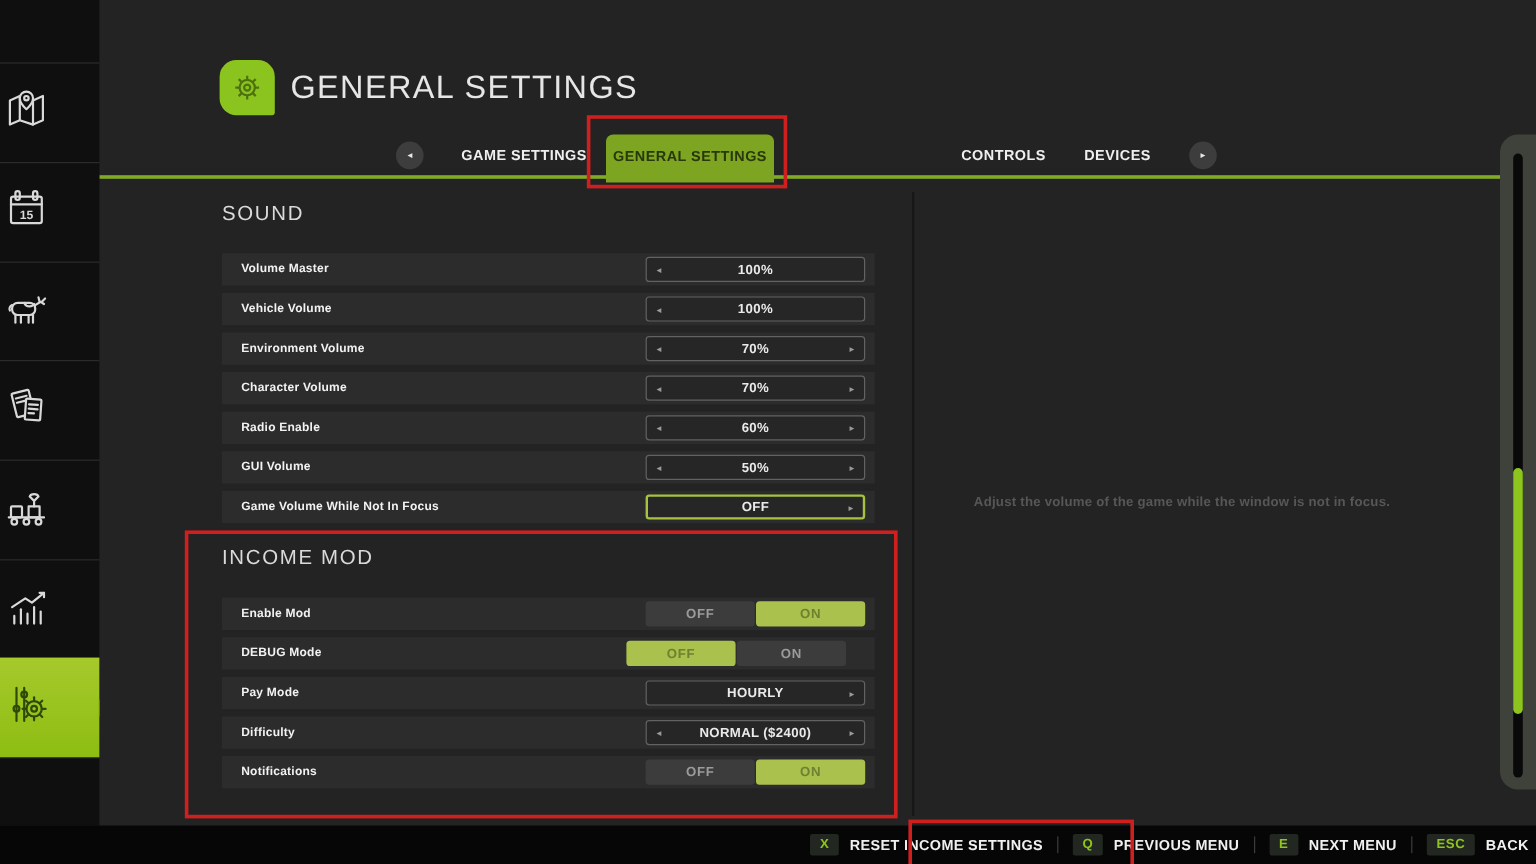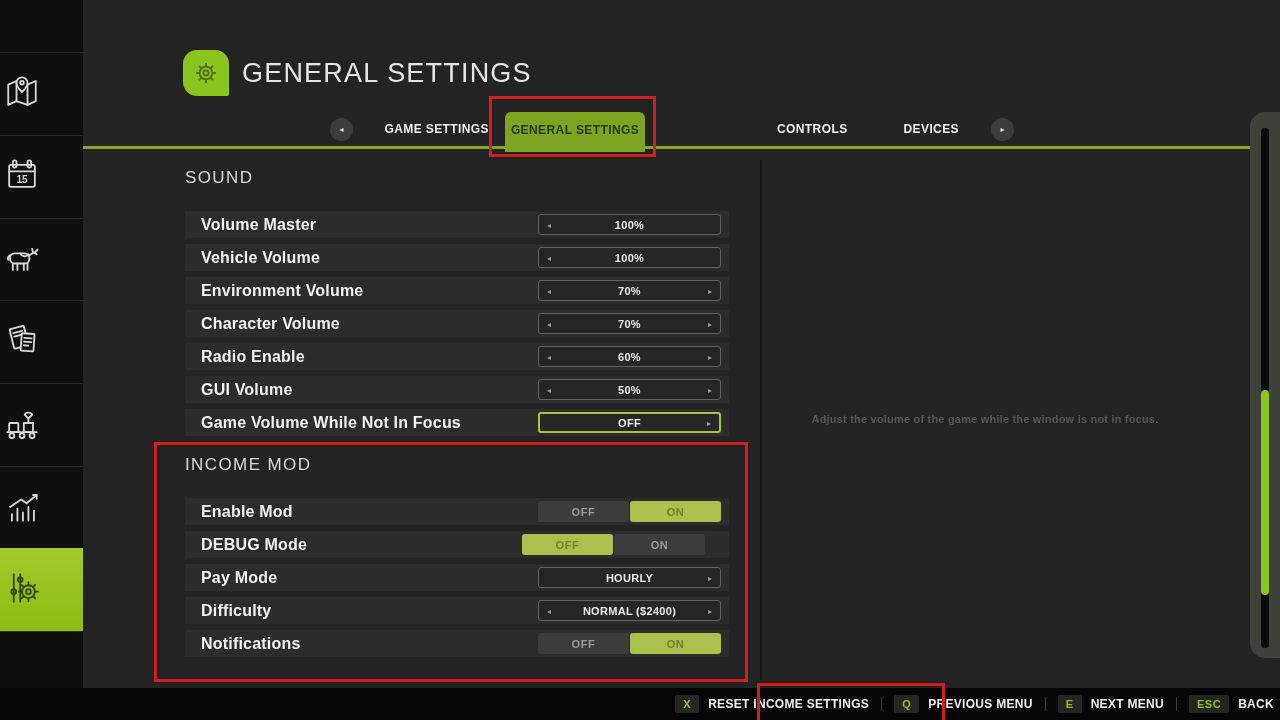--- a/index.html
+++ b/index.html
@@ -35,21 +35,21 @@
                font-size:12px; font-weight:bold; color:#efefef; letter-spacing:0.4px; }
   .tab-active { position:absolute; left:422px; top:112px; width:140px; height:40px; background:#7da522;
                 border-radius:6px 6px 0 0; text-align:center; line-height:37px;
                 font-size:12px; font-weight:bold; color:#28380a; letter-spacing:0.4px; }
 
   
   .section-title { position:absolute; left:102px; font-size:17px; color:#dadada; letter-spacing:1.4px; }
   .rows { position:absolute; left:102px; width:544px; }
   .row { position:relative; height:27px; margin-bottom:6px; background:#2c2c2c;
          display:flex; align-items:center; }
-  .row-label { margin-left:16px; font-size:16px; font-weight:bold; color:#f2f2f2; letter-spacing:0.2px; }
+  .row-label { margin-left:16px; font-size:10px; font-weight:bold; color:#f2f2f2; letter-spacing:0.2px; }
   .stepper { position:absolute; right:8px; top:3px; width:183px; height:21px; border:1px solid #626262;
              border-radius:3px; background:#262626; display:flex; align-items:center; justify-content:center; }
   .stepper.focused { border:2px solid #a5c33f; }
   .stepper .val { font-size:11px; font-weight:bold; color:#eaeaea; letter-spacing:0.3px; }
   .arr { position:absolute; font-size:8px; color:#9a9a9a; top:50%; transform:translateY(-50%); }
   .arr.left { left:8px; } .arr.right { right:8px; }
   .toggle { position:absolute; right:8px; top:3px; height:21px; display:flex; gap:1px; }
   .toggle.shift { right:24px; }
   .seg { width:91px; height:21px; border-radius:3px; background:#3c3c3c; color:#9b9b9b; font-size:11px;
          font-weight:bold; display:flex; align-items:center; justify-content:center; letter-spacing:0.6px; }
@@ -223,21 +223,21 @@
       </svg>
     </div>
     <div class="page-title">GENERAL SETTINGS</div>
 
     <div class="tab-underline"></div>
     <div class="tab-circle" style="left:247px">
       <span>◂</span>
     </div>
     <div class="tab-label" style="left:300px;width:106px">GAME SETTINGS</div>
     <div class="tab-active">GENERAL SETTINGS</div>
-    <div class="tab-label" style="left:694px;width:70px">CONTROLS</div>
+    <div class="tab-label" style="left:718px;width:70px">CONTROLS</div>
     <div class="tab-label" style="left:818px;width:58px">DEVICES</div>
     <div class="tab-circle" style="left:908px">
       <span>▸</span>
     </div>
 
     <div class="section-title" style="top:168px">SOUND</div>
 
     <div class="rows" style="top:211px">
 
       <div class="row">

